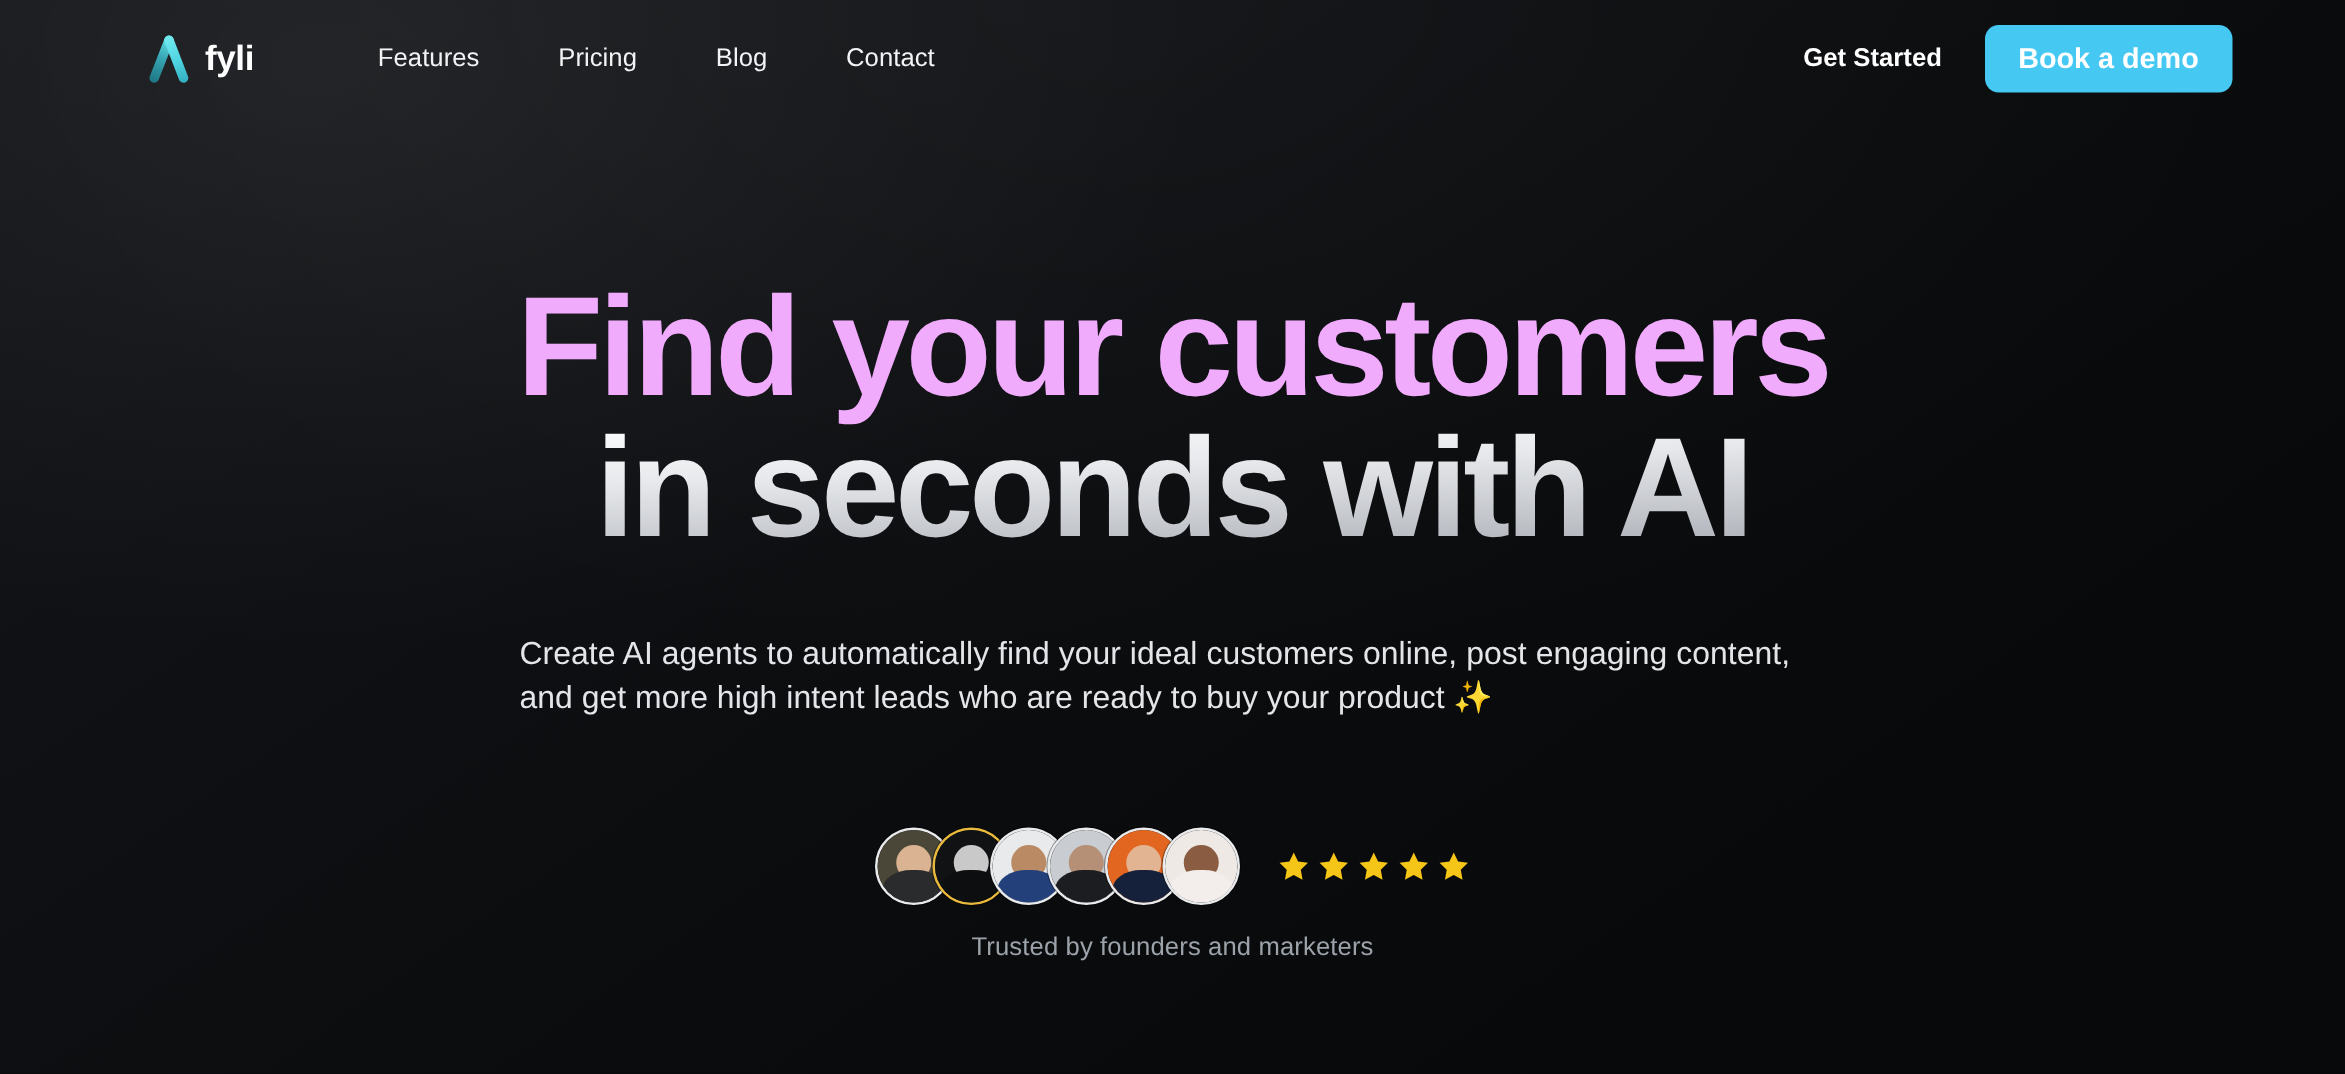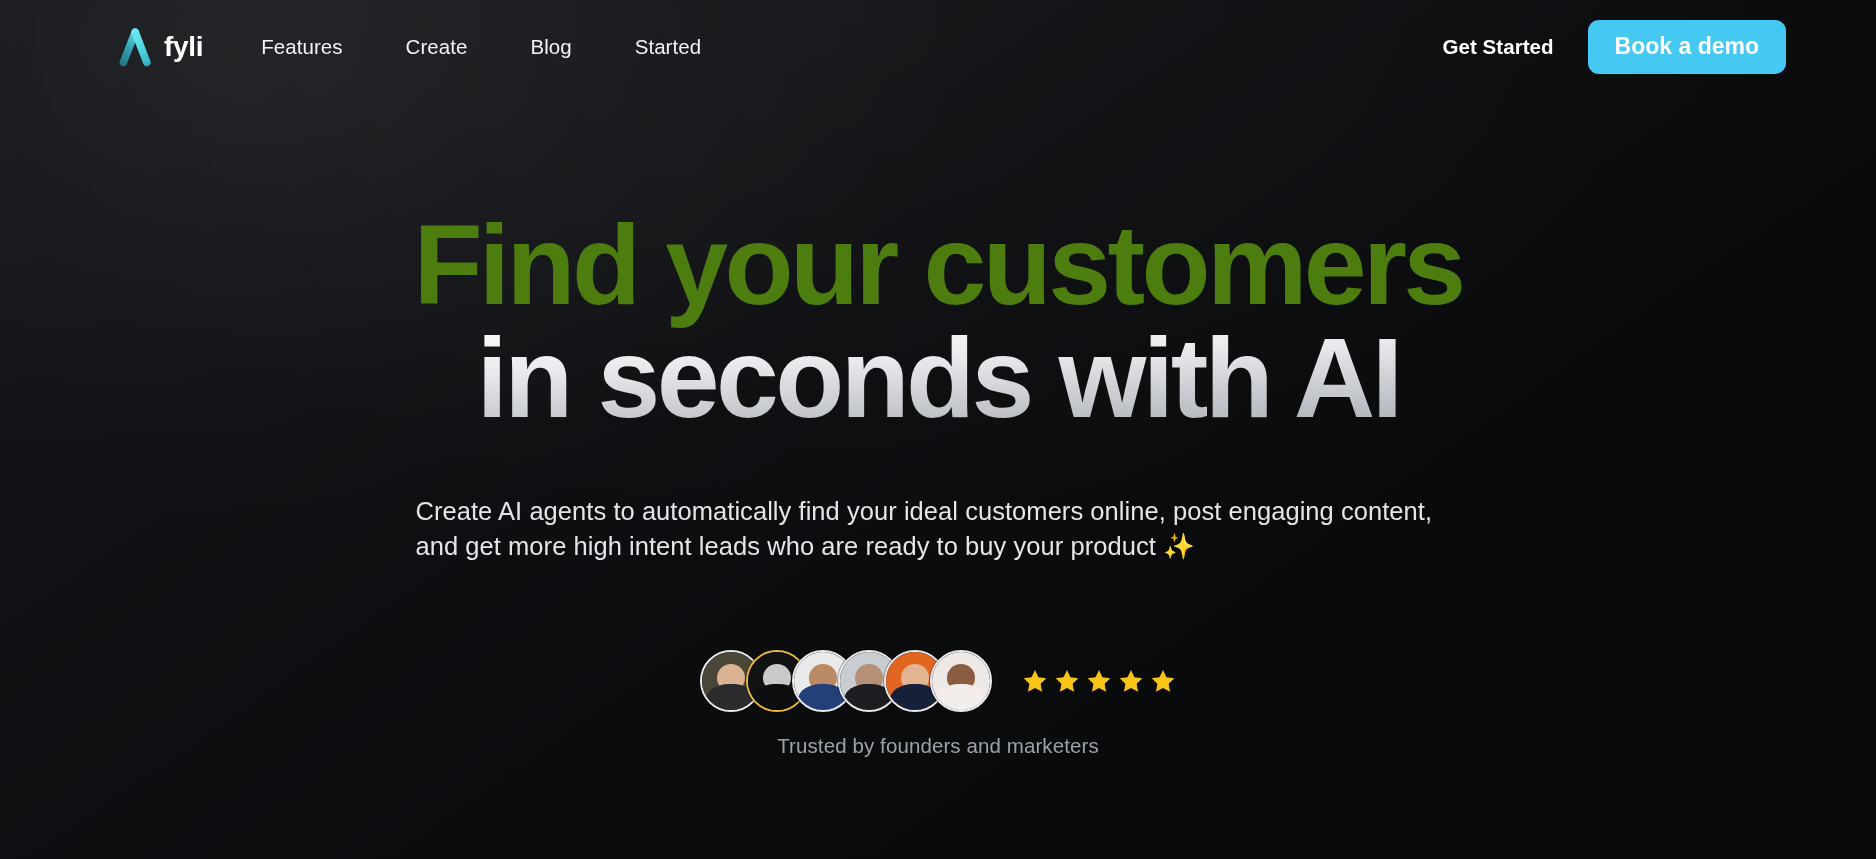--- a/index.html
+++ b/index.html
@@ -36,21 +36,21 @@
     z-index:5;
   }
   #brand { display:flex; align-items:center; gap:12px; }
   #brand-mark { width:34px; height:40px; display:block; }
   #brand-name {
     font-size:28px; font-weight:700; color:#ffffff;
     letter-spacing:-0.3px; line-height:1;
   }
   #nav-links {
     display:flex; align-items:center;
-    margin-left:58px; gap:63px;
+    margin-left:99px; gap:63px;
   }
   .nav-link {
     font-size:20.5px; color:#f2f3f5; font-weight:400;
     letter-spacing:0.05px; white-space:nowrap; cursor:pointer;
   }
   #nav-right {
     margin-left:auto;
     display:flex; align-items:center; gap:34px;
   }
   #get-started {
@@ -79,21 +79,21 @@
   #headline {
     margin-top:209px;
     text-align:center;
     font-size:113px;
     font-weight:700;
     line-height:1.0;
     letter-spacing:-3.6px;
     width:1500px;
   }
   .headline-line { display:block; }
-  #headline-line-1 { color:#4d7c0f; }
+  #headline-line-1 { color:#f0abfc;margin-top:12px; }
   #headline-line-2 {
     background:linear-gradient(178deg,#ffffff 6%,#e7e9ec 38%,#b9bcc2 78%,#a4a8af 100%);
     -webkit-background-clip:text;
     background-clip:text;
     -webkit-text-fill-color:transparent;
     color:transparent;
   }
   #subtitle {
     margin-top:59px;
     width:1045px;
@@ -168,23 +168,23 @@
           </linearGradient>
         </defs>
         <path d="M17.2 5.2 L5.4 35.4" stroke="url(#lg-left)" stroke-width="7.6" stroke-linecap="round"></path>
         <path d="M17.2 5.2 L28.8 35.4" stroke="url(#lg-right)" stroke-width="7.6" stroke-linecap="round"></path>
       </svg>
       <span id="brand-name">fyli</span>
     </a>
 
     <div id="nav-links">
       <a class="nav-link">Features</a>
-      <a class="nav-link">Create</a>
+      <a class="nav-link">Pricing</a>
       <a class="nav-link">Blog</a>
-      <a class="nav-link">Started</a>
+      <a class="nav-link">Contact</a>
     </div>
 
     <div id="nav-right">
       <button id="get-started">Get Started</button>
       <button id="book-demo">Book a demo</button>
     </div>
   </nav>
 
   <section id="hero">
 

